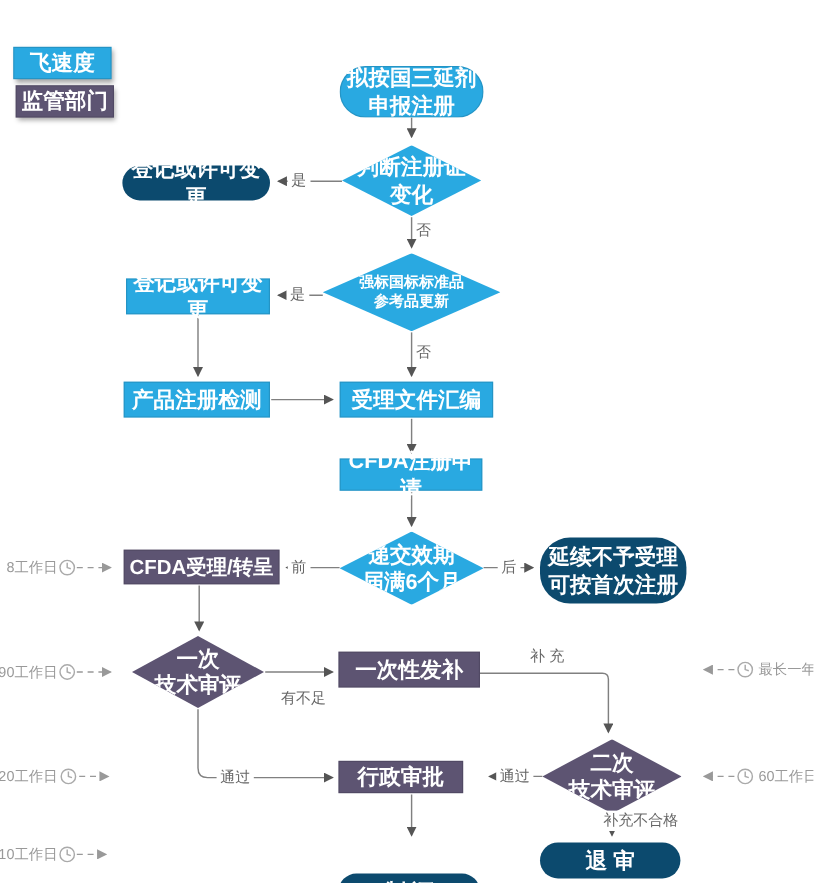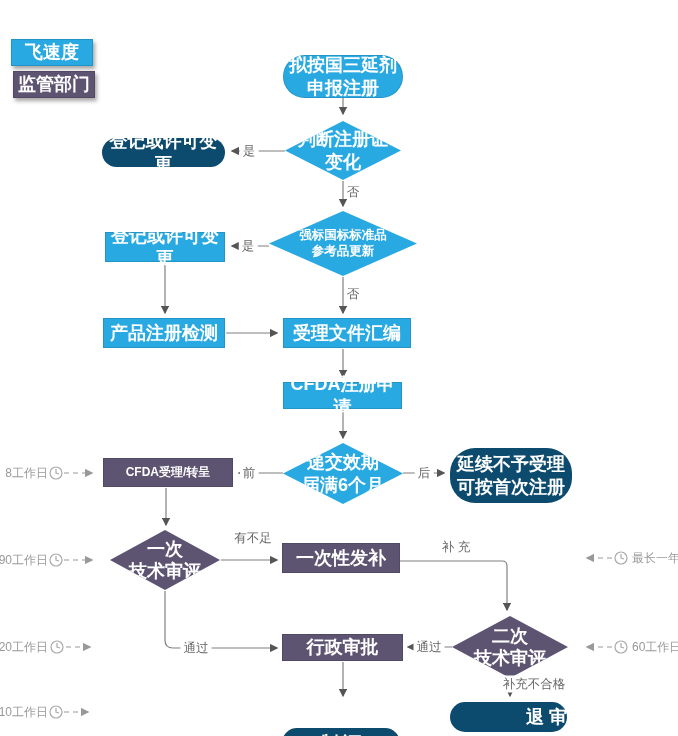--- a/index.html
+++ b/index.html
@@ -140,62 +140,62 @@
 
   <div class="node blue" style="left:283px;top:382px;width:119px;height:27px;">
     <span>CFDA注册申请</span>
   </div>
 
   <div class="node blue diamond" style="left:283px;top:443px;width:120px;height:61px;">
     <span>递交效期
 届满6个月</span>
   </div>
 
-  <div class="node purple" style="left:103px;top:458px;width:130px;height:29px;font-size:12px;">
+  <div class="node purple" style="left:103px;top:458px;width:130px;height:29px;font-size:17px;">
     <span>CFDA受理/转呈</span>
   </div>
 
   <div class="node dark" style="left:450px;top:448px;width:122px;height:55px;border-radius:25px;">
     <span>延续不予受理
 可按首次注册</span>
   </div>
 
   <div class="node purple diamond" style="left:110px;top:530px;width:110px;height:60px;">
     <span>一次
 技术审评</span>
   </div>
 
   <div class="node purple" style="left:282px;top:543px;width:118px;height:30px;">
     <span>一次性发补</span>
   </div>
 
-  <div class="node purple" style="left:282px;top:634px;width:121px;height:27px;">
+  <div class="node purple" style="left:282px;top:634px;width:104px;height:27px;">
     <span>行政审批</span>
   </div>
 
   <div class="node purple diamond" style="left:452px;top:616px;width:116px;height:62px;">
     <span>二次
 技术审评</span>
   </div>
 
   <div class="node dark" style="left:282px;top:728px;width:118px;height:30px;border-radius:15px;">
     <span>制 证</span>
   </div>
 
-  <div class="node dark" style="left:450px;top:702px;width:117px;height:30px;border-radius:15px;justify-content:flex-end;">
+  <div class="node dark" style="left:450px;top:702px;width:117px;height:30px;border-radius:15px;">
     <span>退 审</span>
   </div>
 
   <span class="elabel onln" style="left:249px;top:151px;">是</span>
   <span class="elabel" style="left:353px;top:192px;">否</span>
   <span class="elabel onln" style="left:248px;top:246px;">是</span>
   <span class="elabel" style="left:353px;top:294px;">否</span>
   <span class="elabel onln" style="left:249px;top:473px;">前</span>
   <span class="elabel onln" style="left:424px;top:473px;">后</span>
-  <span class="elabel" style="left:253px;top:538px;text-align:right;">有不足</span>
+  <span class="elabel" style="left:253px;top:582px;text-align:right;">有不足</span>
   <span class="elabel" style="left:456px;top:547px;">补 充</span>
   <span class="elabel onln" style="left:196px;top:648px;">通过</span>
   <span class="elabel onln" style="left:429px;top:647px;">通过</span>
   <span class="elabel onln" style="left:534px;top:684px;font-family:Liberation Mono, monospace;">补充不合格</span>
 
   <div class="timing" style="left:-10px;top:466px;width:58px;text-align:right;">8工作日</div>
   <div class="timing" style="left:-10px;top:553px;width:58px;text-align:right;">90工作日</div>
   <div class="timing" style="left:-10px;top:640px;width:58px;text-align:right;">20工作日</div>
   <div class="timing" style="left:-10px;top:705px;width:58px;text-align:right;">10工作日</div>
   <div class="timing" style="left:632px;top:551px;width:60px;text-align:left;">最长一年</div>

